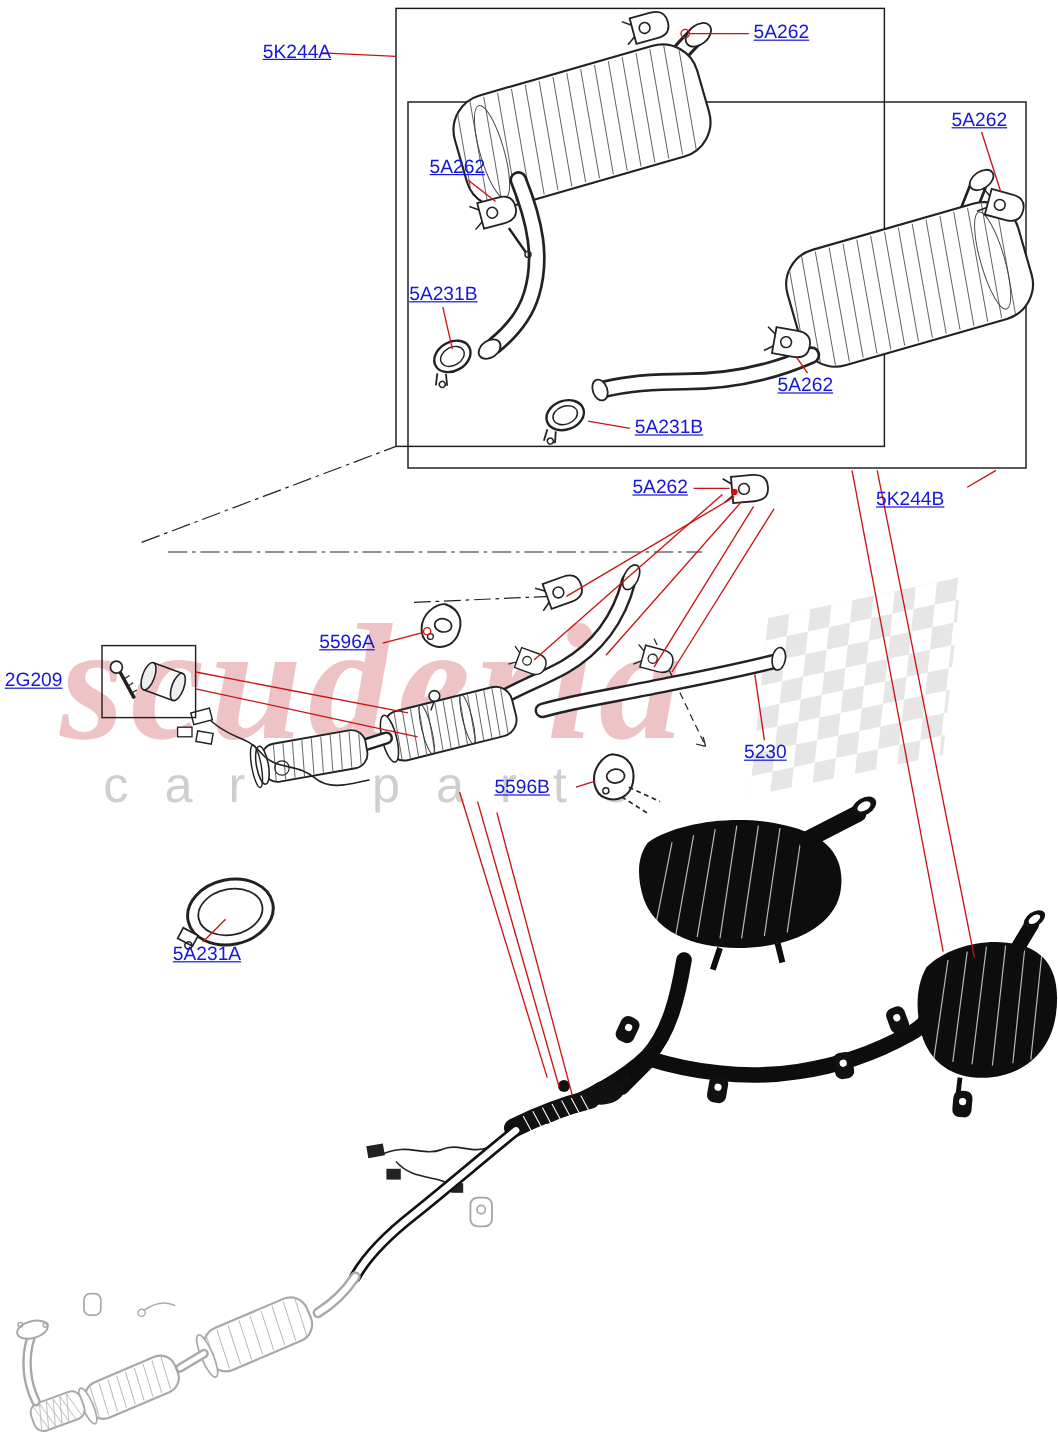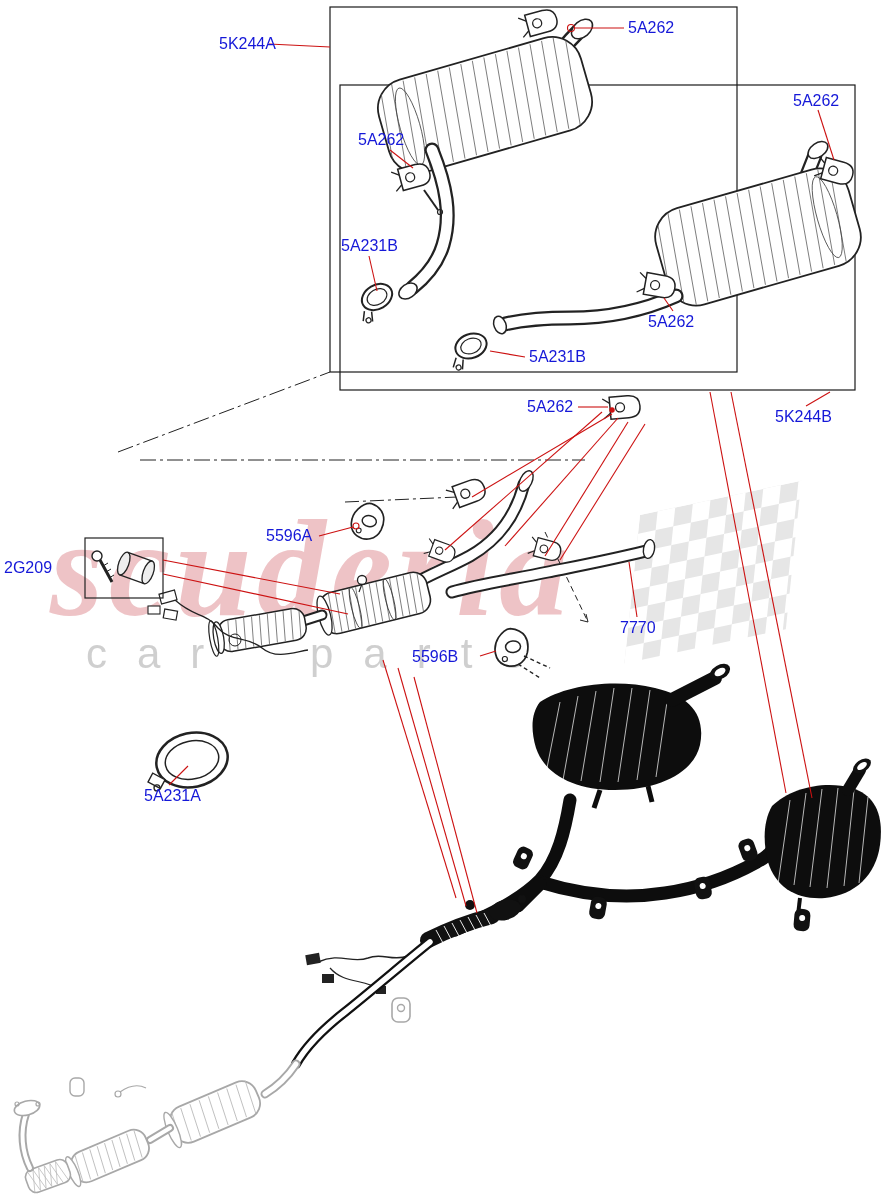--- a/index.html
+++ b/index.html
@@ -1,18 +1,18 @@
 <!DOCTYPE html>
 <html><head>
 <meta charset="utf-8">
 <style>
   html,body{margin:0;padding:0;background:#fff;}
   .canvas{position:relative;width:882px;height:1200px;background:#ffffff;overflow:hidden;
           font-family:"Liberation Sans",sans-serif;}
-  .plabel{position:absolute;font-size:16px;color:#1518d8;white-space:nowrap;cursor:pointer;}
+  .plabel{position:absolute;font-size:16px;color:#1518d8;white-space:nowrap;cursor:pointer;text-decoration:underline;}
   .wm-brand{position:absolute;left:50px;top:500px;font-family:"Liberation Serif",serif;
             font-style:italic;font-weight:bold;font-size:138px;line-height:1;
             color:rgba(213,105,112,0.40);letter-spacing:5px;pointer-events:none;}
   .wm-sub{position:absolute;left:86px;top:630px;font-size:42px;letter-spacing:30px;
           word-spacing:34px;color:rgba(168,168,168,0.55);pointer-events:none;}
   svg.art{position:absolute;left:0;top:0;}
 </style>
 </head>
 <body>
 
@@ -288,20 +288,20 @@
   </svg>
 
   <div class="plabel" style="left:219px;top:35px">5K244A</div>
   <div class="plabel" style="left:628px;top:19px">5A262</div>
   <div class="plabel" style="left:358px;top:131px">5A262</div>
   <div class="plabel" style="left:793px;top:92px">5A262</div>
   <div class="plabel" style="left:341px;top:237px">5A231B</div>
   <div class="plabel" style="left:648px;top:313px">5A262</div>
   <div class="plabel" style="left:529px;top:348px">5A231B</div>
   <div class="plabel" style="left:527px;top:398px">5A262</div>
-  <div class="plabel" style="left:775px;top:408px">5K244B</div>
+  <div class="plabel" style="left:730px;top:408px">5K244B</div>
   <div class="plabel" style="left:266px;top:527px">5596A</div>
   <div class="plabel" style="left:4px;top:559px">2G209</div>
-  <div class="plabel" style="left:620px;top:619px">7770</div>
+  <div class="plabel" style="left:620px;top:619px">5230</div>
   <div class="plabel" style="left:412px;top:648px">5596B</div>
   <div class="plabel" style="left:144px;top:787px">5A231A</div>
 
 </div>
 
 </body></html>

